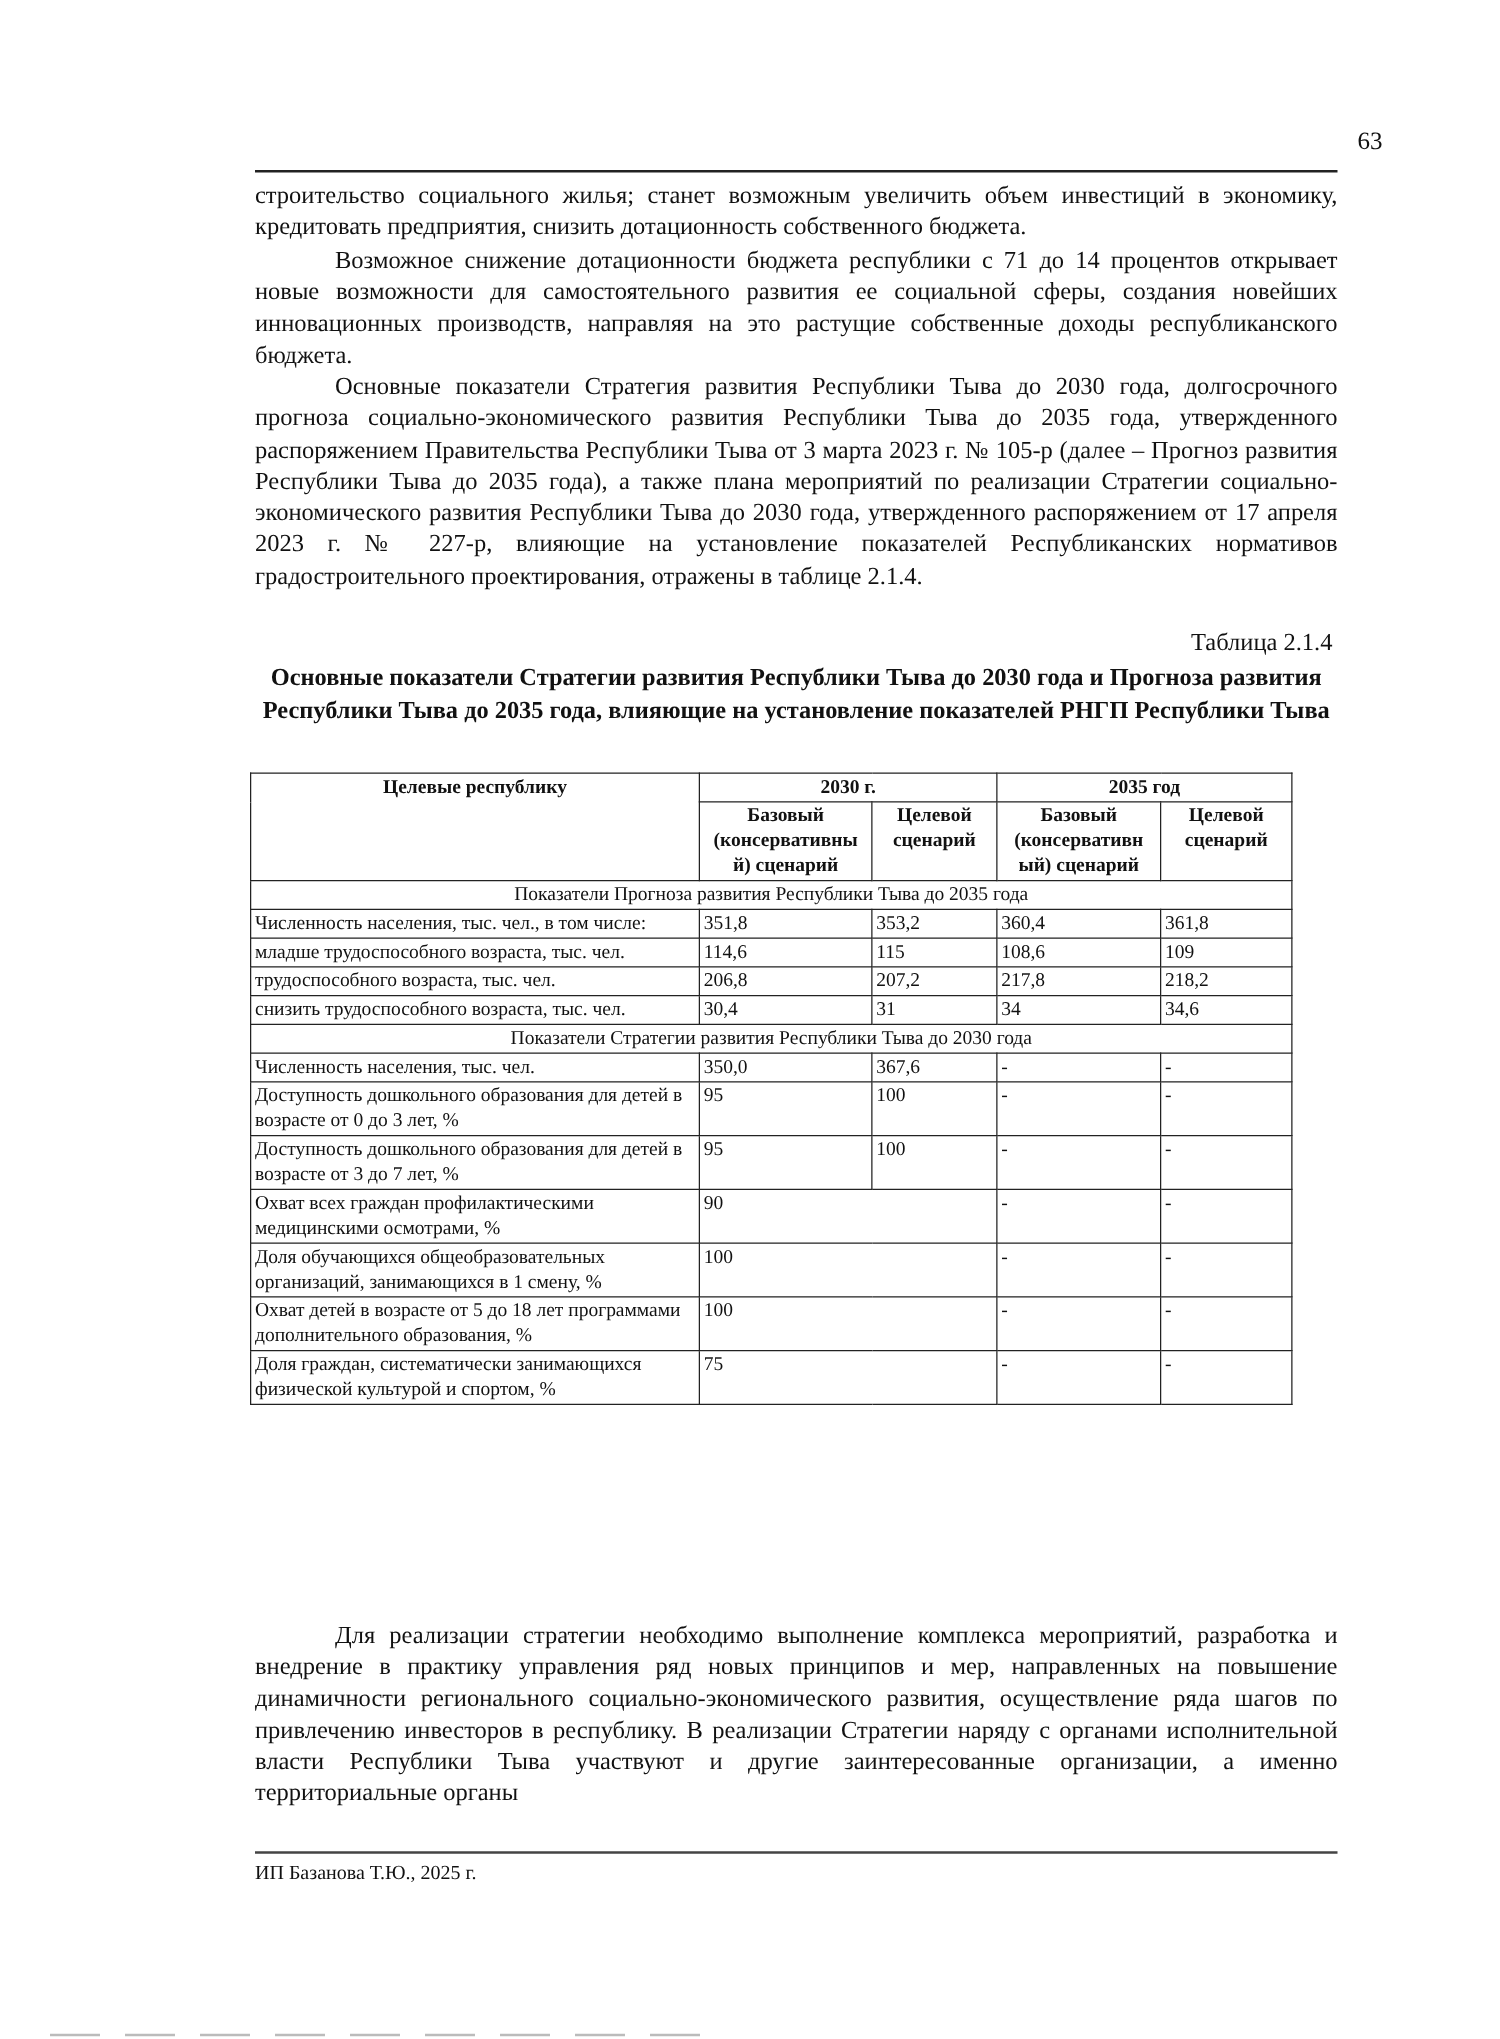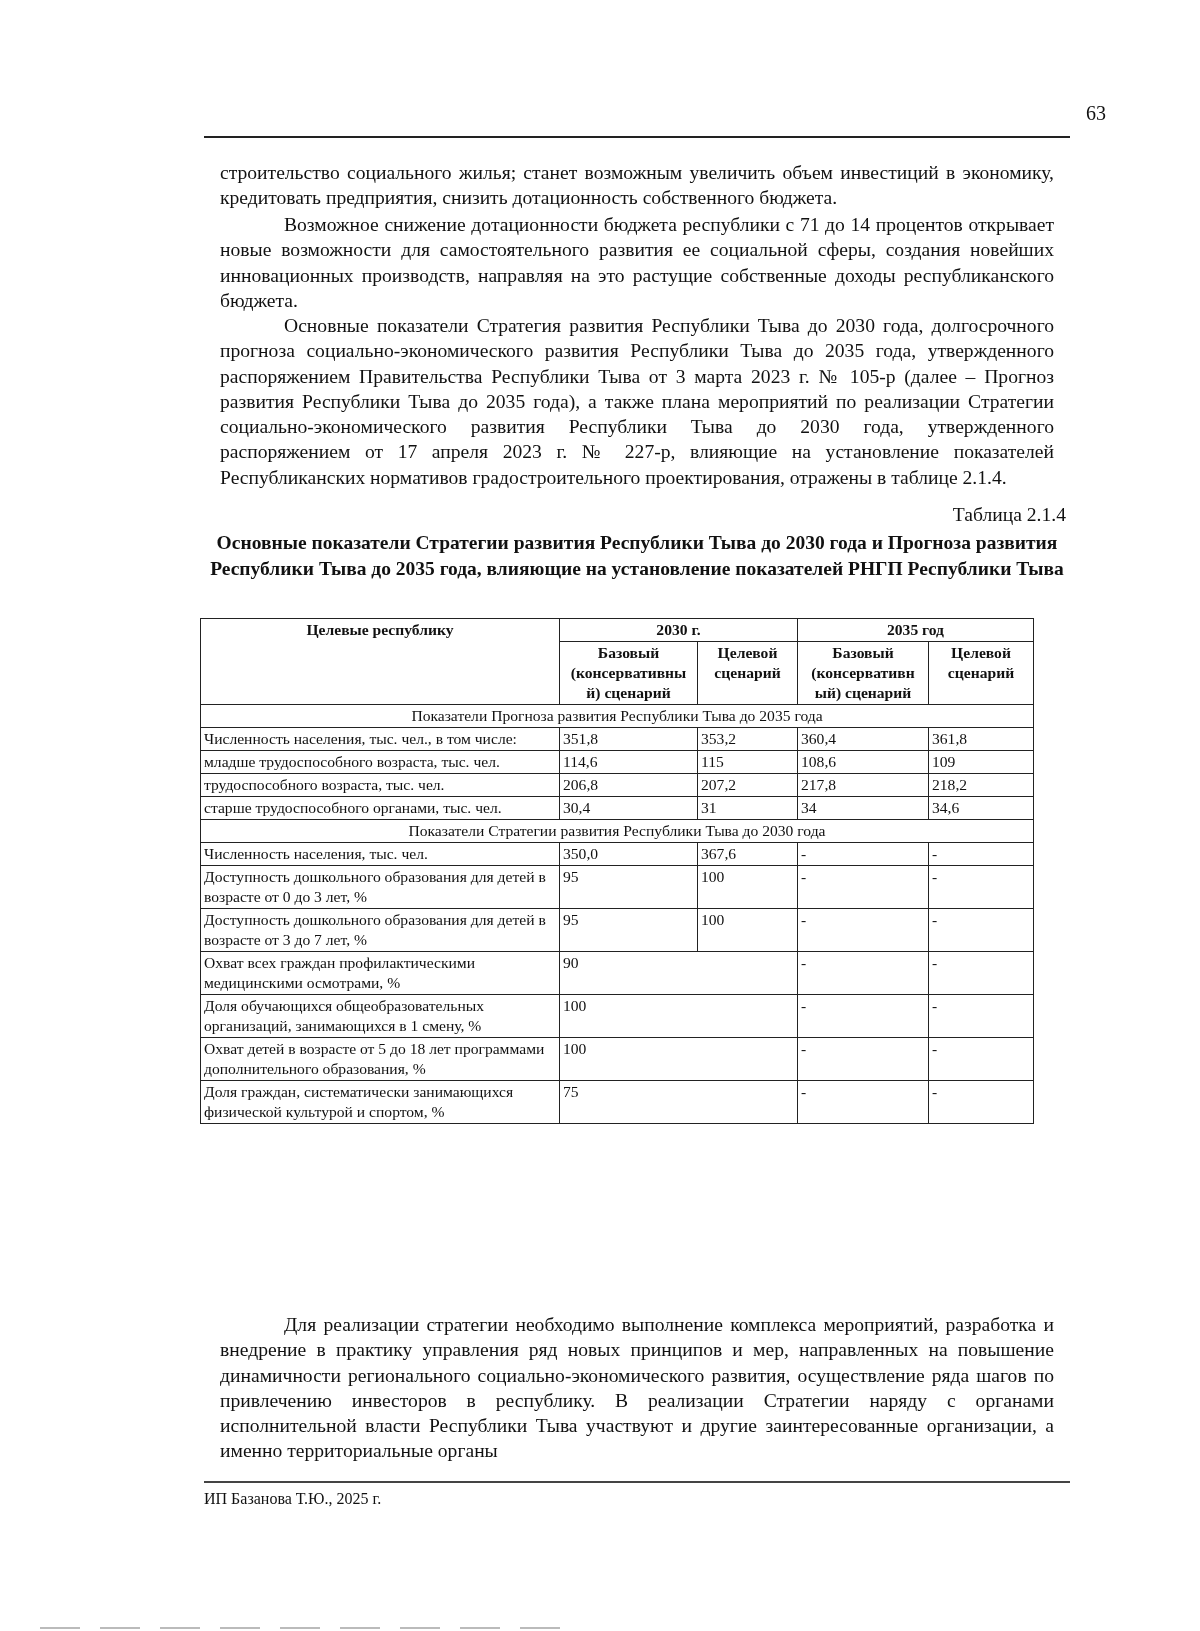--- a/index.html
+++ b/index.html
@@ -13,21 +13,21 @@
     font-size: 20px;
     margin-top: 24px;
   }
   .top-rule {
     position: absolute; top: 136px; left: 204px; width: 866px; height: 2px; background: #222;
   }
   .body-text {
     position: absolute; left: 204px; width: 866px;
     font-size: 19.6px; line-height: 25.3px; text-align: justify;
   }
-  .body-text p { margin: 16px; }
+  .body-text p { margin: 0; }
   .body-text p.indent { text-indent: 64px; }
   .p1 { top: 144px; }
   .p2 { top: 196px; }
   .p3 { top: 297px; }
   .table-caption {
     position: absolute; top: 504px; left: 204px; width: 862px; text-align: right;
     font-size: 19.6px;
   }
   .table-title {
     position: absolute; top: 530px; left: 204px; width: 866px; text-align: center;
@@ -121,21 +121,21 @@
     <td class="num">109</td>
   </tr>
   <tr>
     <td class="label sub">трудоспособного возраста, тыс. чел.</td>
     <td class="num">206,8</td>
     <td class="num">207,2</td>
     <td class="num">217,8</td>
     <td class="num">218,2</td>
   </tr>
   <tr>
-    <td class="label sub">старше трудоспособного органами, тыс. чел.</td>
+    <td class="label sub">снизить трудоспособного возраста, тыс. чел.</td>
     <td class="num">30,4</td>
     <td class="num">31</td>
     <td class="num">34</td>
     <td class="num">34,6</td>
   </tr>
 
   <tr>
     <td colspan="5" class="section">Показатели Стратегии развития Республики Тыва до 2030 года</td>
   </tr>
   <tr>

